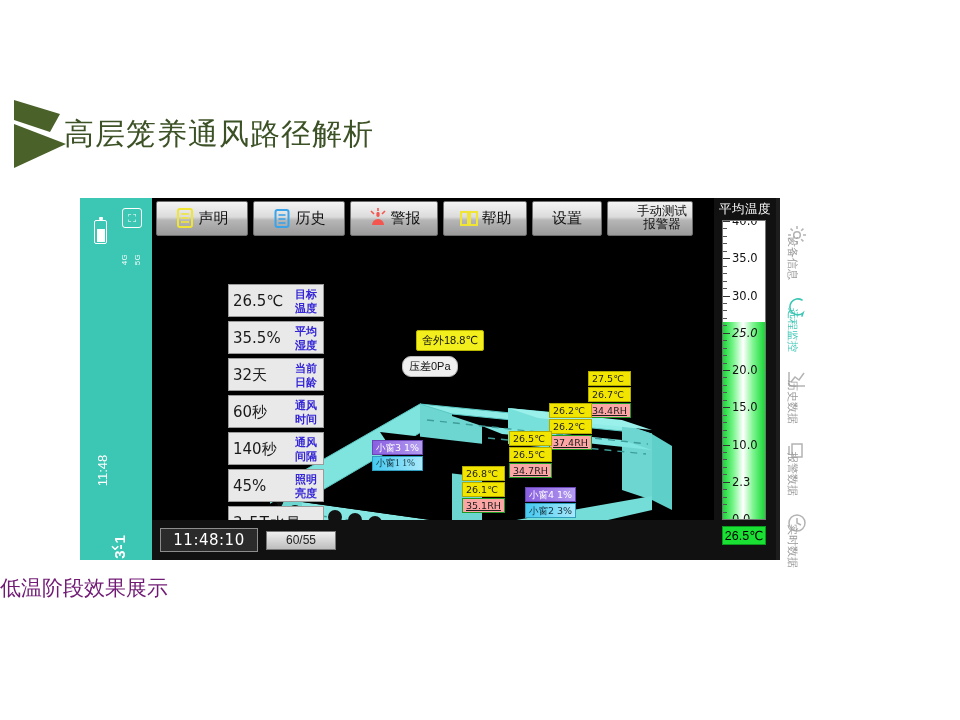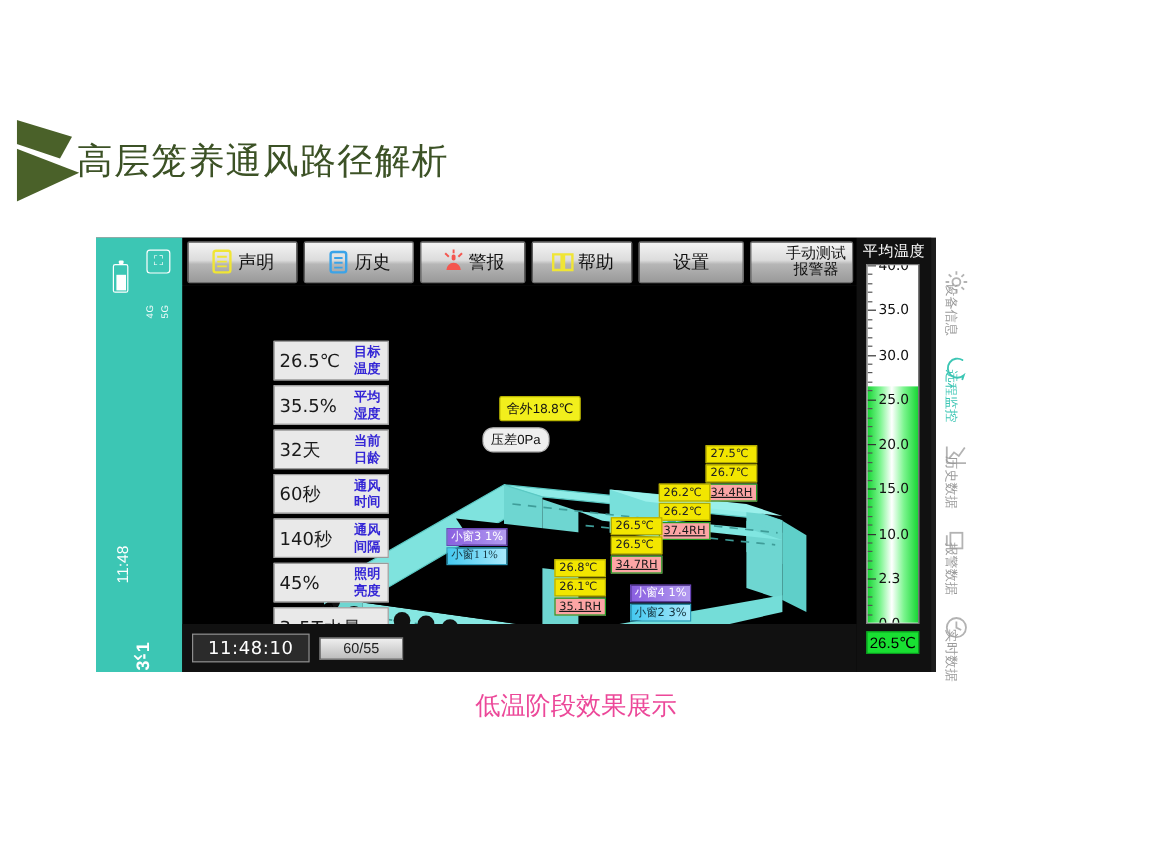--- a/index.html
+++ b/index.html
@@ -12,22 +12,22 @@
   #slide { position: relative; width: 960px; height: 720px; background:#fff; }
 
   
   .arrow-mark { position:absolute; left:14px; top:98px; width:60px; height:74px; }
   .slide-title {
     position:absolute; left:64px; top:114px;
     font-size:30px; color:#3c5226; letter-spacing:1px;
     font-family:"DejaVu Serif","Liberation Serif",serif; white-space:nowrap;
   }
   .caption {
-    position:absolute; left:0; top:574px; width:960px; text-align:center;
-    font-size:21px; color:#ec4899;
+    position:absolute; left:0; top:574px; width:960px; 
+    font-size:21px; color:#701a75;
     font-family:"DejaVu Serif","Liberation Serif",serif;
   }
 
   
   #device {
     position:absolute; left:80px; top:198px; width:700px; height:362px;
     background:#1d1d1d; overflow:hidden;
   }
 
   
@@ -65,21 +65,21 @@
 
   
   .toolbar { position:absolute; left:72px; top:0; width:562px; height:40px; background:#000; display:flex; align-items:center; padding:2px 0 2px 4px; gap:5px; }
   .tb-btn {
     height:35px; border:1px solid #6d6d6d; border-radius:2px;
     background:linear-gradient(180deg,#f4f4f4 0%,#dcdcdc 45%,#b6b6b6 55%,#9a9a9a 100%);
     color:#111; font-size:15px; display:flex; align-items:center; justify-content:center;
     gap:3px; padding:0 8px; white-space:nowrap;
   }
   .tb-btn.w1{ width:92px; } .tb-btn.w2{ width:88px; } .tb-btn.w3{ width:92px; }
-  .tb-btn.w4{ width:84px; } .tb-btn.w5{ width:88px; } .tb-btn.w6{ width:86px; font-size:12.5px; line-height:13px; text-align:center;padding-left:32px;}
+  .tb-btn.w4{ width:84px; } .tb-btn.w5{ width:70px; } .tb-btn.w6{ width:86px; font-size:12.5px; line-height:13px; text-align:center;padding-left:32px;}
   .tb-btn .lbl2{ display:block; }
   .ico { width:20px; height:22px; flex:0 0 20px; position:relative; }
 
   
   .gauge-wrap { position:absolute; left:634px; top:0; width:62px; height:362px; background:#111; }
   .gauge-title { text-align:center; color:#fff; font-size:12.5px; padding-top:3px; letter-spacing:0.5px; }
   .gauge-body { position:absolute; left:8px; top:22px; width:44px; height:300px; background:#fff; border:1px solid #777; overflow:hidden; }
   .gauge-fill { position:absolute; left:0; right:0; bottom:0; height:166px;
     background:linear-gradient(90deg,#19d636 0%,#7bf58e 25%,#ffffff 48%,#7bf58e 72%,#19d636 100%); }
   .gauge-ticks { position:absolute; inset:0; }
@@ -387,21 +387,21 @@
             <div class="tm" style="top: 52.15px;"></div>
             <div class="tm" style="top: 59.6px;"></div>
             <div class="tm" style="top: 67.05px;"></div>
             <div class="t" style="top: 74.5px;"></div>
             <div class="lab" style="top: 74.5px;">30.0</div>
             <div class="tm" style="top: 81.95px;"></div>
             <div class="tm" style="top: 89.4px;"></div>
             <div class="tm" style="top: 96.85px;"></div>
             <div class="tm" style="top: 104.3px;"></div>
             <div class="t" style="top: 111.75px;"></div>
-            <div class="lab" style="top: 111.75px;">25.0</div>
+            <div class="lab" style="top: 111.75px; font-style: italic;">25.0</div>
             <div class="tm" style="top: 119.2px;"></div>
             <div class="tm" style="top: 126.65px;"></div>
             <div class="tm" style="top: 134.1px;"></div>
             <div class="tm" style="top: 141.55px;"></div>
             <div class="t" style="top: 149px;"></div>
             <div class="lab" style="top: 149px;">20.0</div>
             <div class="tm" style="top: 156.45px;"></div>
             <div class="tm" style="top: 163.9px;"></div>
             <div class="tm" style="top: 171.35px;"></div>
             <div class="tm" style="top: 178.8px;"></div>

